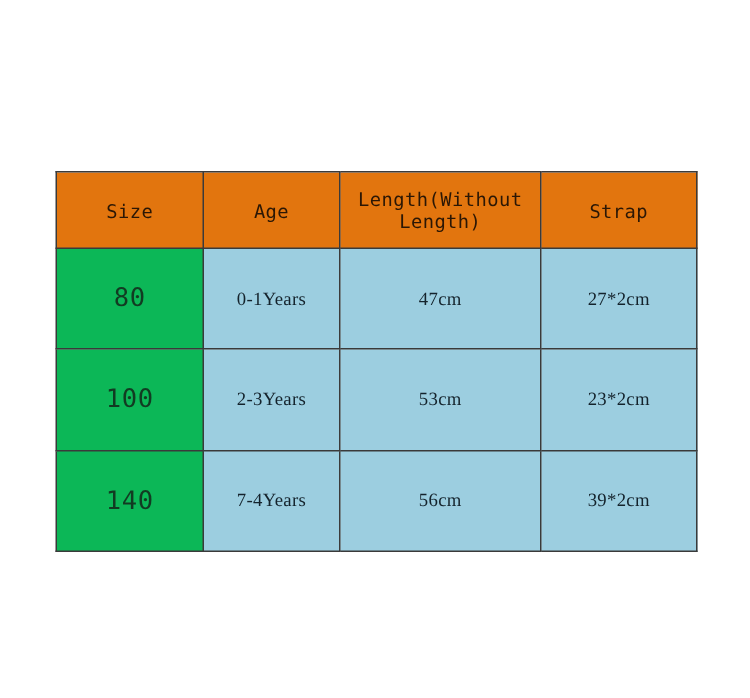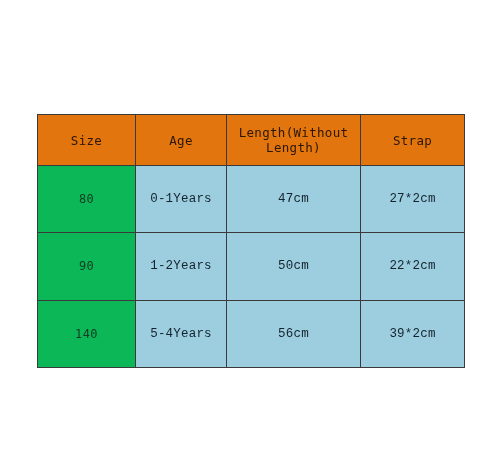--- a/index.html
+++ b/index.html
@@ -46,29 +46,29 @@
     height: 50px;
     font-size: 12.5px;
     line-height: 15px;
     letter-spacing: 0.3px;
     font-family: "DejaVu Sans Mono", "Liberation Mono", monospace;
   }
   table.size-chart tbody tr { height: 40.6px; }
   table.size-chart td.cell-size {
     background: #0cb757;
     color: #123b22;
-    font-size: 12px;
+    font-size: 17px;
     letter-spacing: 0.4px;
   }
   table.size-chart td.cell-data {
     background: #9ccee0;
     color: #14232c;
     font-size: 12.5px;
     letter-spacing: 0.2px;
-    font-family: Liberation Mono, monospace;
+    font-family: Liberation Serif, serif;
   }
 </style>
 </head>
 <body>
 
 <div id="size-chart-wrap">
   <table class="size-chart">
     <colgroup>
       <col class="c-size">
       <col class="c-age">
@@ -84,26 +84,26 @@
       </tr>
     </thead>
     <tbody>
       <tr>
         <td class="cell-size">80</td>
         <td class="cell-data">0-1Years</td>
         <td class="cell-data">47cm</td>
         <td class="cell-data">27*2cm</td>
       </tr>
       <tr>
-        <td class="cell-size">90</td>
-        <td class="cell-data">1-2Years</td>
-        <td class="cell-data">50cm</td>
-        <td class="cell-data">22*2cm</td>
+        <td class="cell-size">100</td>
+        <td class="cell-data">2-3Years</td>
+        <td class="cell-data">53cm</td>
+        <td class="cell-data">23*2cm</td>
       </tr>
       <tr>
         <td class="cell-size">140</td>
-        <td class="cell-data">5-4Years</td>
+        <td class="cell-data">7-4Years</td>
         <td class="cell-data">56cm</td>
         <td class="cell-data">39*2cm</td>
       </tr>
     </tbody>
   </table>
 </div>
 
 </body></html>

